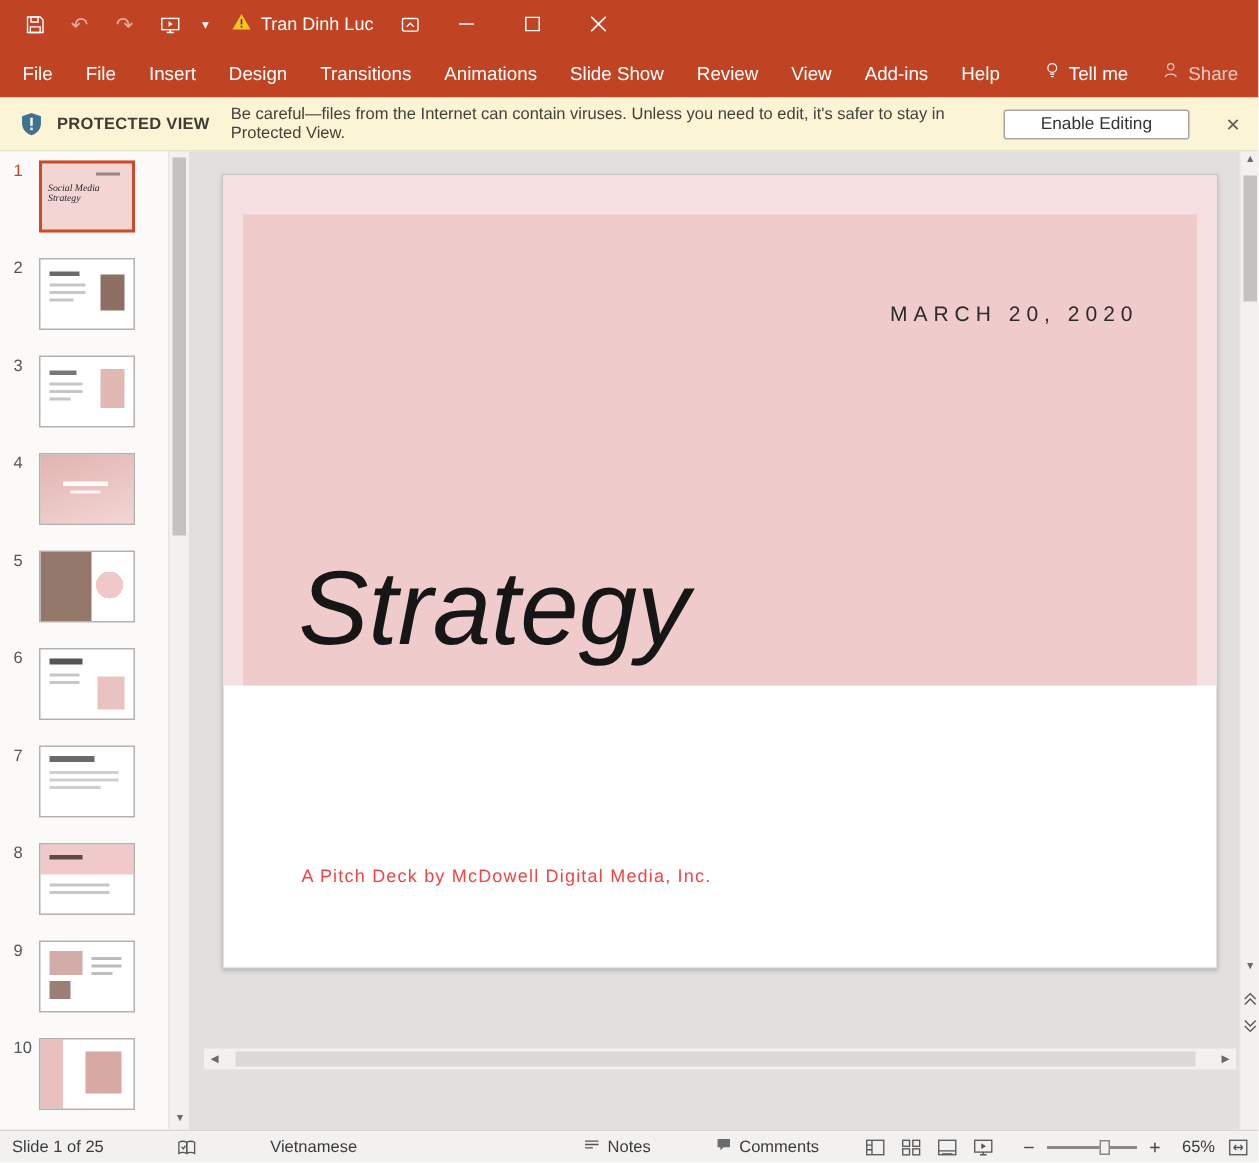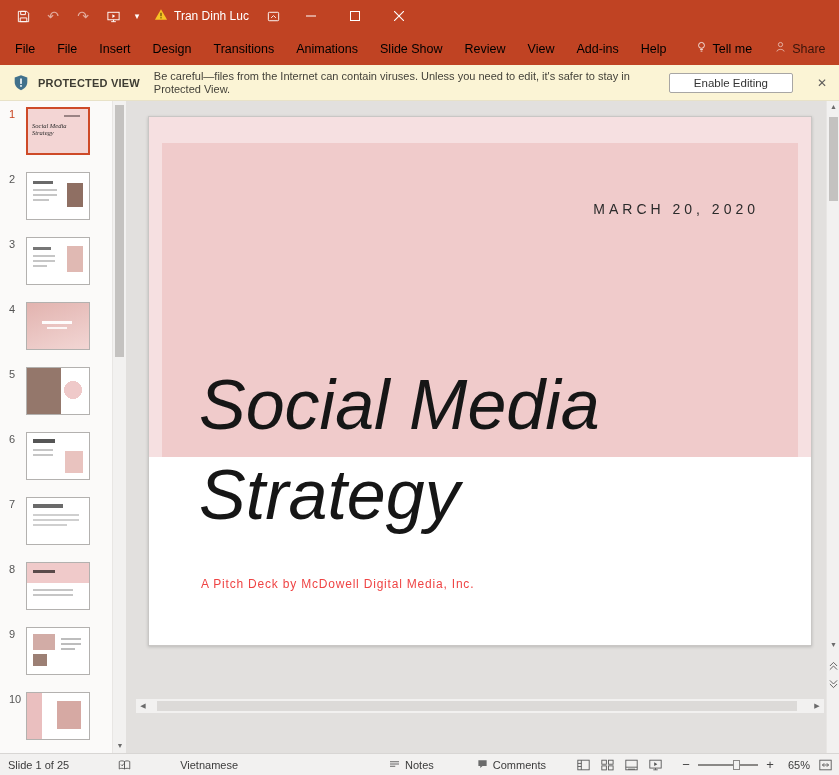--- a/index.html
+++ b/index.html
@@ -17,21 +17,21 @@
   .qat .qbtn{width:26px;height:28px;display:flex;align-items:center;justify-content:center;font-size:14px;color:#fff;}
   .qbtn.dim{opacity:.55;}
   .qat .caret{width:14px;font-size:9px;}
   .tb-title{flex:1;text-align:center;font-size:12px;white-space:nowrap;overflow:hidden;text-overflow:ellipsis;padding:0 6px;}
   .tb-account{display:flex;align-items:center;gap:6px;font-size:12px;white-space:nowrap;padding:0 10px;}
   .ribbon-opts{width:30px;height:32px;display:flex;align-items:center;justify-content:center;}
   .win-controls{display:flex;height:32px;}
   .win-btn{width:44px;height:32px;display:flex;align-items:center;justify-content:center;}
 
   
-  .tabs{height:33px;background:var(--brand);display:flex;align-items:center;color:#000000;font-size:12.5px;flex:0 0 33px;padding-left:4px;}
+  .tabs{height:33px;background:var(--brand);display:flex;align-items:center;color:#ffffff;font-size:12.5px;flex:0 0 33px;padding-left:4px;}
   .tab{padding:0 11px;height:33px;display:flex;align-items:center;white-space:nowrap;cursor:default;}
   .tab.tellme{gap:5px;margin-left:6px;}
   .tab.share{margin-left:auto;margin-right:14px;gap:5px;opacity:.7;}
 
   
   .banner{height:36px;flex:0 0 36px;background:var(--banner-bg);display:flex;align-items:center;color:#45433B;border-bottom:1px solid #E8E2C8;}
   .shield{margin:0 8px 0 12px;display:flex;}
   .pv-label{font-size:11px;font-weight:bold;letter-spacing:.2px;white-space:nowrap;margin-right:14px;color:#3E3C33;}
   .pv-msg{font-size:11px;line-height:13px;color:#44423A;}
   .pv-btn{margin-left:auto;margin-right:16px;background:#fff;border:1px solid #A8A6A4;font-size:11.5px;color:#333;padding:3px 24px;border-radius:2px;white-space:nowrap;cursor:pointer;}
@@ -272,21 +272,20 @@
       <div class="ps-down">▼</div>
     </div>
 
     <div class="canvas">
       <div class="slide">
         <div class="pink-zone">
           <div class="pink-inner"></div>
         </div>
         <div class="slide-date">MARCH 20, 2020</div>
         <div class="slide-title">
-          <div>Social Media</div>
           <div>Strategy</div>
         </div>
         <div class="slide-subtitle">A Pitch Deck by McDowell Digital Media, Inc.</div>
       </div>
       <div class="h-scroll">
         <div class="hs-btn">◀</div>
         <div class="hs-track">
           <div class="hs-thumb"></div>
         </div>
         <div class="hs-btn">▶</div>

